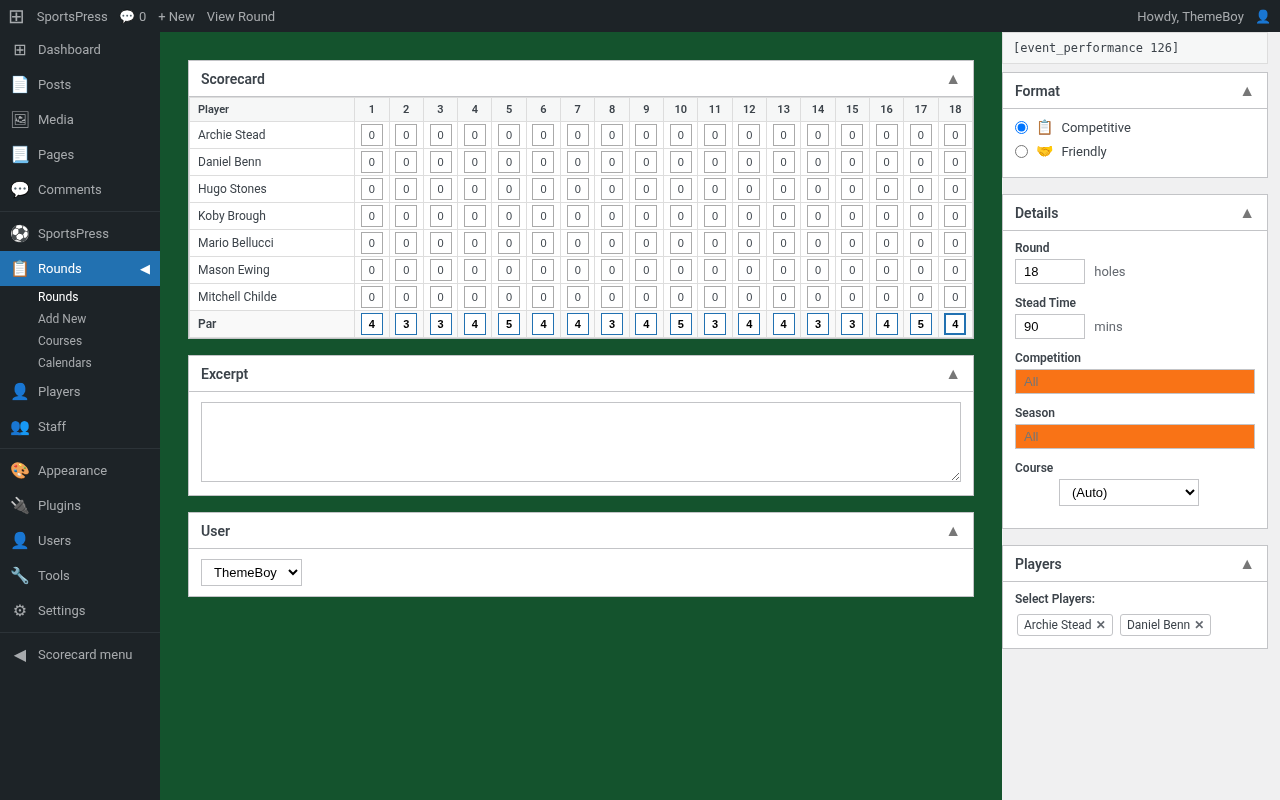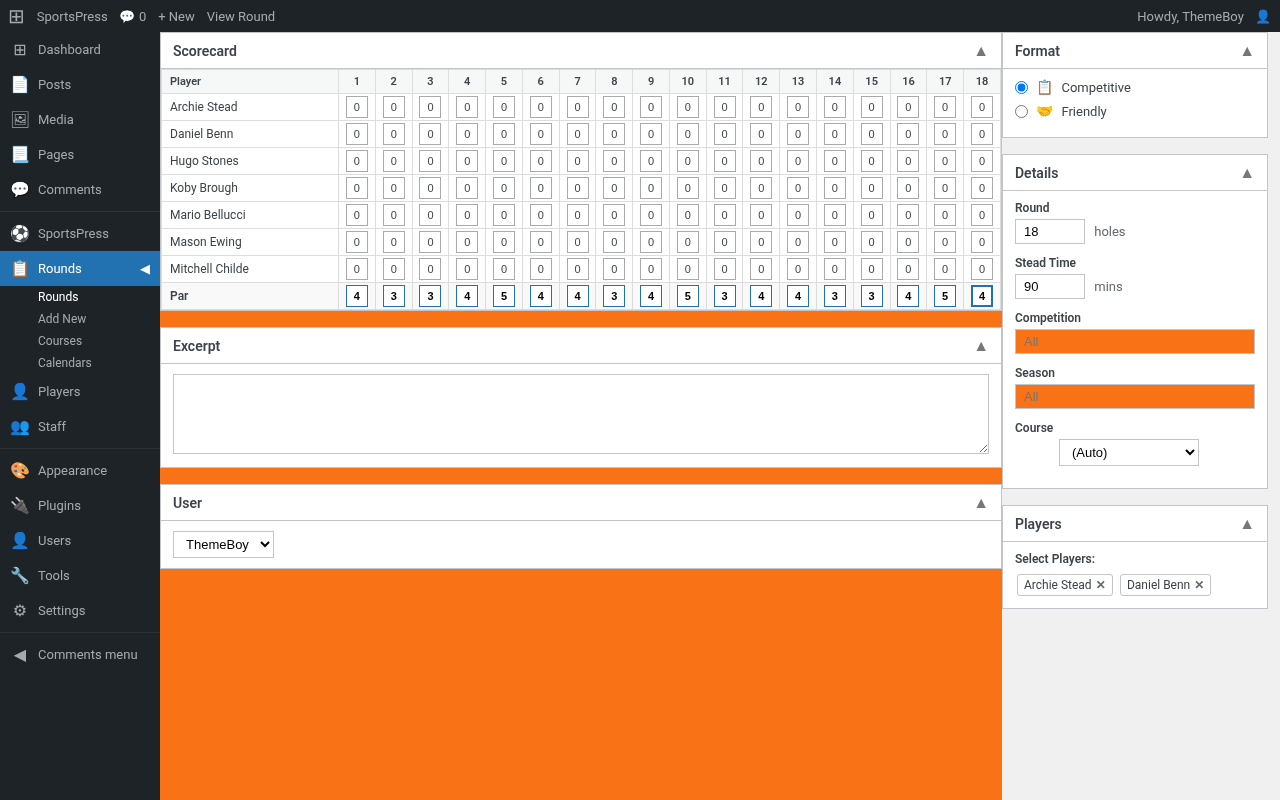--- a/index.html
+++ b/index.html
@@ -14,21 +14,21 @@
     
     #sidebar { width: 160px; background: #1d2327; color: #a7aaad; flex-shrink: 0; overflow-y: auto; }
     .sidebar-item { display: flex; align-items: center; gap: 8px; padding: 8px 10px; cursor: pointer; font-size: 13px; color: #a7aaad; }
     .sidebar-item.active { background: #2271b1; color: #fff; }
     .sidebar-item .icon { width: 20px; text-align: center; font-size: 16px; }
     .sidebar-sep { height: 1px; background: #2c3338; margin: 4px 0; }
     .sidebar-sub { padding: 4px 10px 4px 38px; font-size: 12px; color: #a7aaad; cursor: pointer; }
     .sidebar-sub.active-sub { color: #fff; }
 
     
-    #main { flex: 1; overflow-y: auto; padding: 0; background: #f97316; }
+    #main { flex: 1; overflow-y: auto; padding: 28px; background: #14532d; }
 
     
     #rightpanel { width: 278px; flex-shrink: 0; overflow-y: auto; background: #f0f0f1; padding: 0 12px 12px 0; }
 
     
     .metabox { background: #fff; border: 1px solid #c3c4c7; margin-bottom: 16px; }
     .metabox-header { display: flex; align-items: center; justify-content: space-between; padding: 8px 12px; border-bottom: 1px solid #c3c4c7; font-size: 14px; font-weight: 600; background: #fff; cursor: pointer; }
     .metabox-body { padding: 10px 12px; }
     .metabox-toggle { font-size: 16px; color: #777; }
 
@@ -146,21 +146,21 @@
       <span class="icon">🔧</span>
       <span>Tools</span>
     </div>
     <div class="sidebar-item">
       <span class="icon">⚙</span>
       <span>Settings</span>
     </div>
     <div class="sidebar-sep"></div>
     <div class="sidebar-item">
       <span class="icon">◀</span>
-      <span>Comments menu</span>
+      <span>Scorecard menu</span>
     </div>
   </div>
 
   <div id="main">
 
     <div class="metabox">
       <div class="metabox-header">
         <span>Scorecard</span>
         <span class="metabox-toggle">▲</span>
       </div>
@@ -387,20 +387,23 @@
             <option>ThemeBoy</option>
           </select>
         </div>
       </div>
     </div>
 
   </div>
 
   <div id="rightpanel" style="padding-top: 0;">
 
+    <div class="rp-code">
+      <span>[event_performance 126]</span>
+    </div>
 
     <div class="metabox">
       <div class="metabox-header">
         <span>Format</span>
         <span class="metabox-toggle">▲</span>
       </div>
       <div class="metabox-body">
         <div class="format-option">
           <input type="radio" name="format" checked="" style="">
           <span class="format-icon">📋</span>

